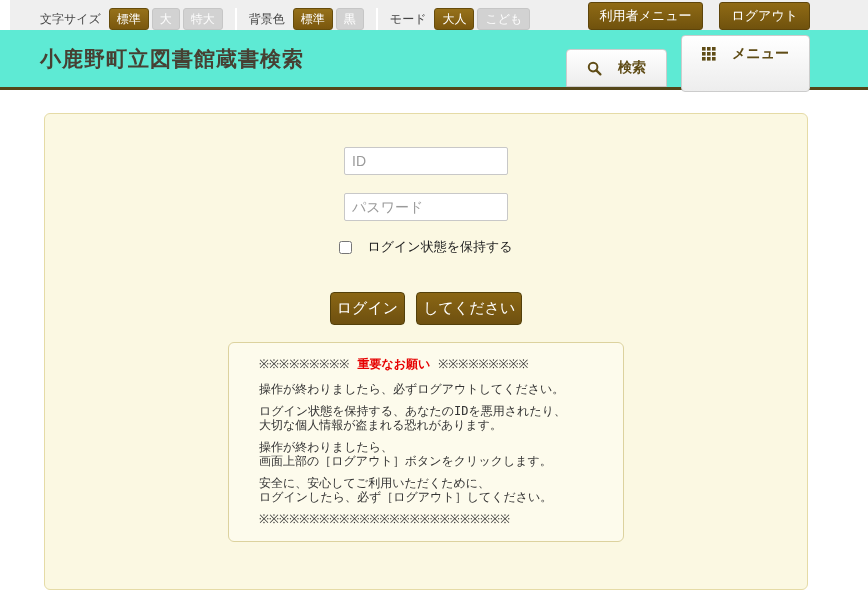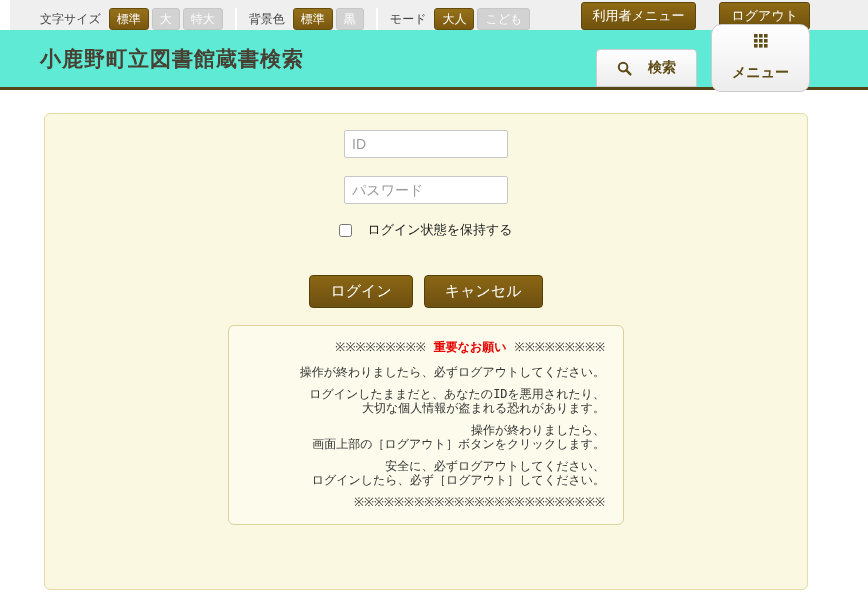--- a/index.html
+++ b/index.html
@@ -17,73 +17,73 @@
   .tb-left { display:flex; align-items:center; }
   .tb-group { display:flex; align-items:center; gap:3px; }
   .tb-label { font-size:12px; color:#444; margin-right:5px; white-space:nowrap; }
   .tb-btn {
     font-size:12px; line-height:1; padding:4px 7px; border-radius:3px;
     cursor:pointer; white-space:nowrap;
   }
   .tb-btn.on  { background:linear-gradient(#96711a,#7a570e); color:#fff; border:1px solid #664c0c; }
   .tb-btn.off { background:#d2d2d2; color:#fdfdfd; border:1px solid #c6c6c6; }
   .tb-sep { width:2px; height:22px; background:#fff; margin:0 12px; }
-  .tb-right { display:flex; gap:23px;margin-top:43px; }
+  .tb-right { display:flex; gap:16px;margin-top:43px; }
   .tb-brown {
     background:linear-gradient(#8f6a15,#70520d); color:#fff; font-size:13px;
     padding:4px 11px; border:1px solid #5e450b; border-radius:3px; cursor:pointer;
     white-space:nowrap;
   }
   
   .header { height:57px; background:#5eead4; position:relative; z-index:1; }
   .page-title {
     position:absolute; left:40px; top:50%; transform:translateY(-50%);
     margin:0; font-size:21px; font-weight:bold; color:#474033; letter-spacing:1px;
   }
   .tabs { position:absolute; right:58px; bottom:0; display:flex; align-items:flex-end; gap:14px; z-index:2; }
   .tab {
     display:flex; align-items:center; justify-content:center; gap:16px;
     background:linear-gradient(#ffffff,#ededed); border:1px solid #ccc;
     border-radius:4px 4px 0 0; padding:9px 20px; font-size:14px; font-weight:bold;
     color:#5f4c16; cursor:pointer; min-width:95px;
   }
-  .tab.tab-menu { border-radius:10px; margin-bottom:-5px; padding-bottom:9px;flex-direction:column; }
+  .tab.tab-menu { border-radius:4px; margin-bottom:-5px; padding-bottom:28px; }
   .rule { height:3px; background:#55471a; }
   
   .content { padding-top:23px; background:#fff; }
   .panel {
     width:764px; height:477px; margin-left:44px;
     background:#fbf8e2; border:1px solid #e5dba6; border-radius:6px;
     display:flex; flex-direction:column; align-items:center;
   }
   .field {
     width:164px; height:28px; margin-top:18px; padding:4px 7px;
     border:1px solid #c8c8c8; border-radius:2px; font-size:14px; color:#333;
     background:#fff; outline:none;
   }
   .field::placeholder { color:#9a9a9a; opacity:1; }
-  .field.first { margin-top:16px; }
+  .field.first { margin-top:33px; }
   .remember { margin-top:17px; display:flex; align-items:center; gap:15px;
     font-size:13px; color:#222; cursor:pointer; }
   .remember input { width:13px; height:13px; margin:0; cursor:pointer; }
   .actions { margin-top:36px; display:flex; gap:11px; }
   .btn-brown {
     background:linear-gradient(#8a6614,#6e5010); color:#fff; font-size:15px;
-    padding:6px 20px; border:1px solid #53400a; border-radius:4px; cursor:pointer;
+    padding:6px 6px; border:1px solid #53400a; border-radius:4px; cursor:pointer;
     white-space:nowrap;
   }
   
   .notice {
     margin-top:17px; width:396px;
     background:#fdfbec; border:1px solid #dcd29e; border-radius:6px;
     padding:14px 18px 15px 30px;
     font-family:"DejaVu Sans Mono","Liberation Mono",monospace;
     font-size:12px; color:#333;
   }
-  .notice p { margin:0 0 8px; line-height:14px;text-align:right; }
+  .notice p { margin:0 0 8px; line-height:14px; }
   .notice .head { margin-bottom:11px; white-space:nowrap; }
   .notice .red { color:#e60000; font-weight:bold; margin:0 8px; }
   .notice .stars-footer { margin:4px 0 0; letter-spacing:0; }
 </style>
 </head>
 <body>
 
 <div>
 
   <div class="topbar">
@@ -153,40 +153,40 @@
       <input class="field first" type="text" placeholder="ID" style="">
       <input class="field" type="text" placeholder="パスワード" style="">
 
       <label class="remember">
         <input type="checkbox" style="">
         <span>ログイン状態を保持する</span>
       </label>
 
       <div class="actions">
         <button class="btn-brown">ログイン</button>
-        <button class="btn-brown">キャンセル</button>
+        <button class="btn-brown">してください</button>
       </div>
 
       <div class="notice">
         <p class="head">
           <span>※※※※※※※※※</span><span class="red">重要なお願い</span><span>※※※※※※※※※</span>
         </p>
         <p>
           <span>操作が終わりましたら、必ずログアウトしてください。</span>
         </p>
         <p>
-          <span>ログインしたままだと、あなたのIDを悪用されたり、</span><br>
+          <span>ログイン状態を保持する、あなたのIDを悪用されたり、</span><br>
           <span>大切な個人情報が盗まれる恐れがあります。</span>
         </p>
         <p>
           <span>操作が終わりましたら、</span><br>
           <span>画面上部の［ログアウト］ボタンをクリックします。</span><br>
         </p>
         <p>
-          <span>安全に、必ずログアウトしてください、</span><br>
+          <span>安全に、安心してご利用いただくために、</span><br>
           <span>ログインしたら、必ず［ログアウト］してください。</span>
         </p>
         <p class="stars-footer">※※※※※※※※※※※※※※※※※※※※※※※※※</p>
       </div>
 
     </div>
   </div>
 </div>
 
 </body></html>

